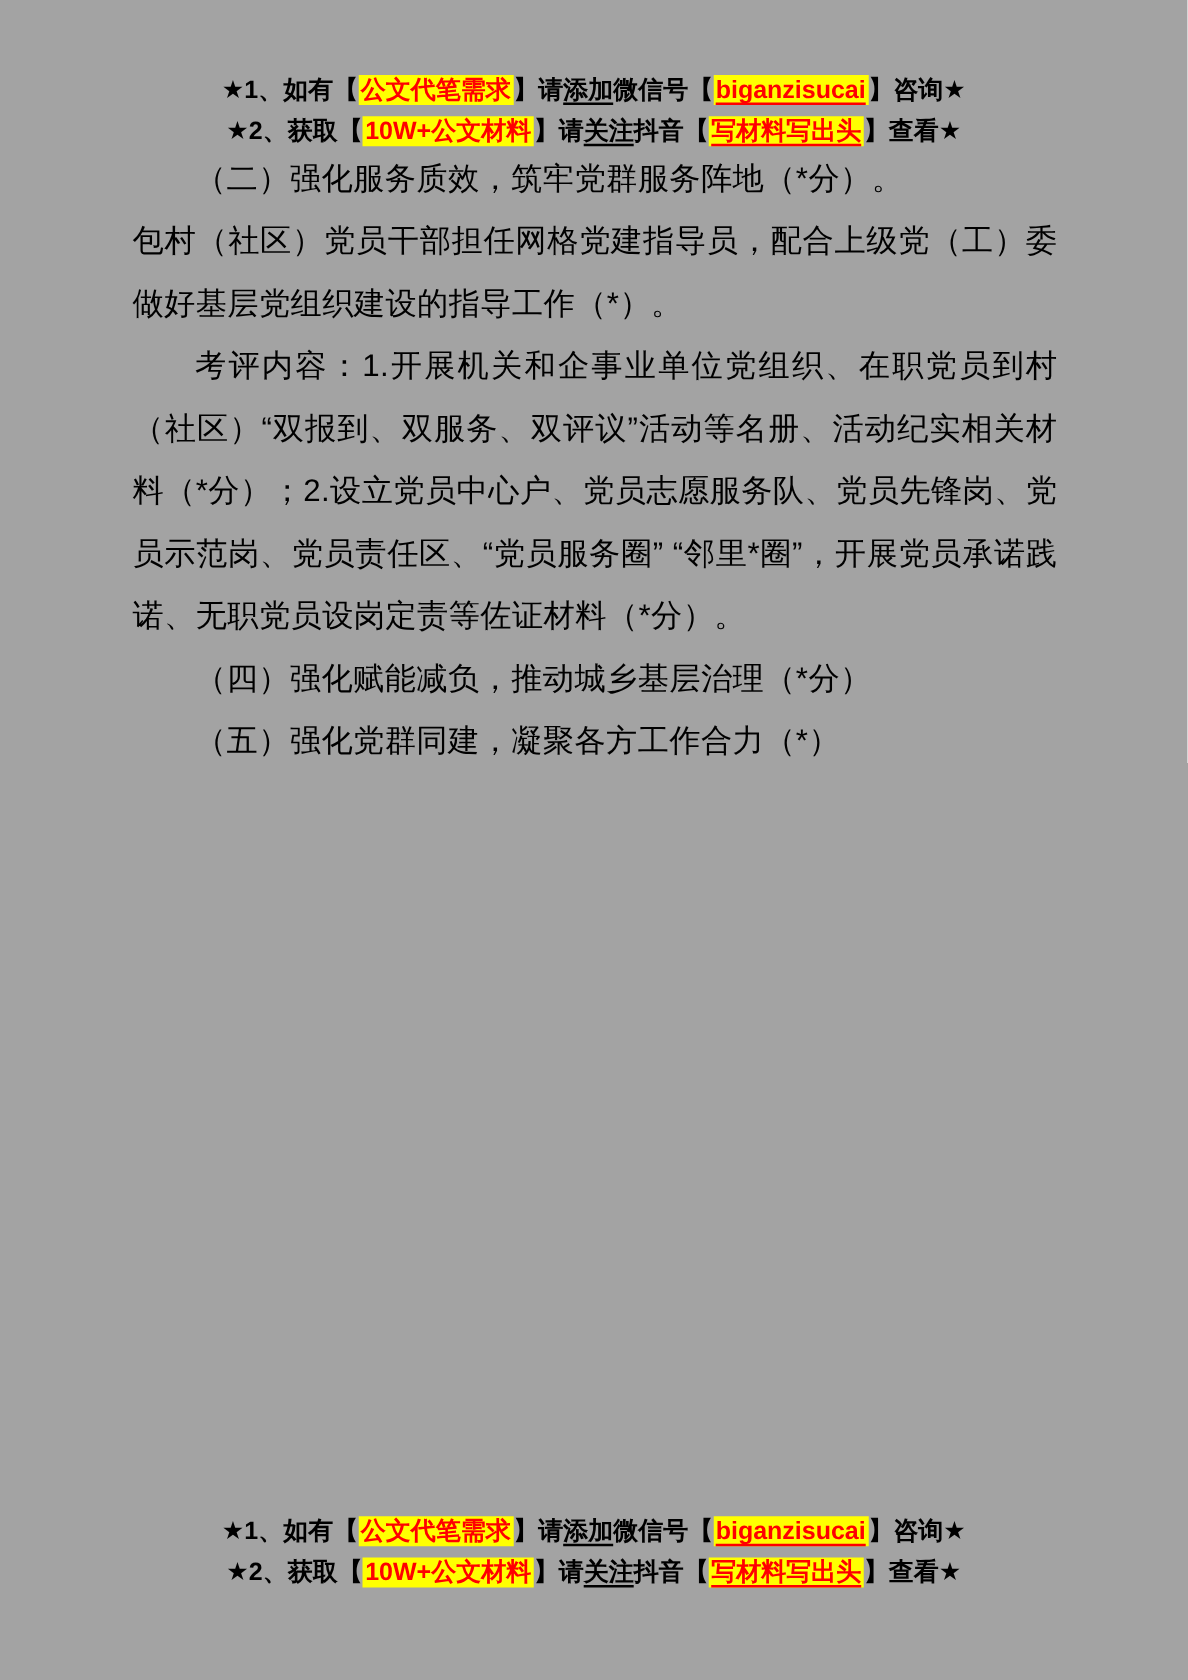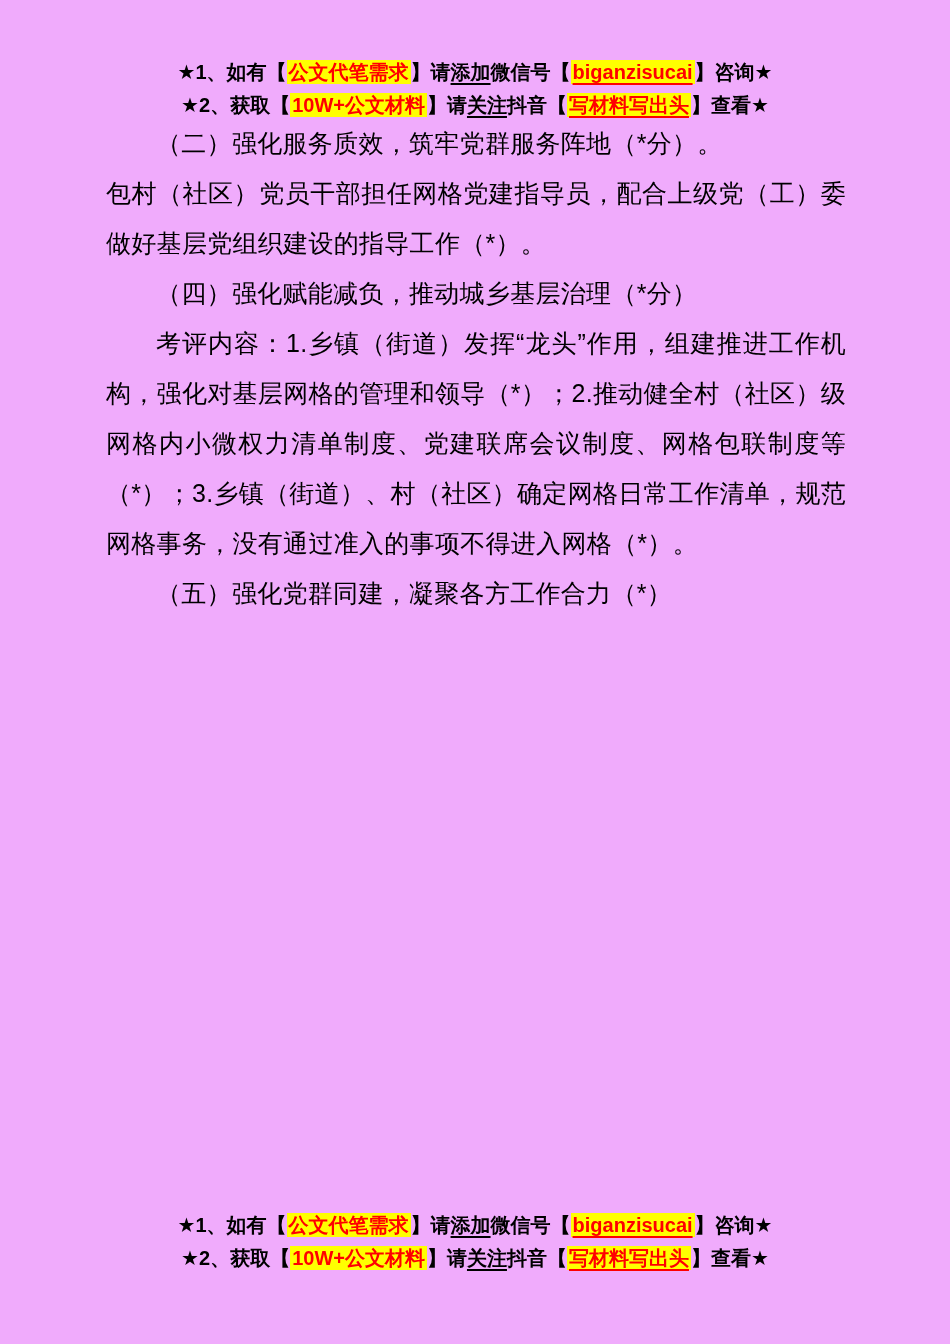--- a/index.html
+++ b/index.html
@@ -2,21 +2,21 @@
 <html><head>
 <meta charset="utf-8">
 <style>
   * { margin: 0; padding: 0; box-sizing: border-box; }
   html, body { background: #ffffff; }
   .page {
     position: relative;
     width: 950px;
     height: 1344px;
     margin: 0 auto;
-    background: #f0abfc;
+    background: #a3a3a3;
     overflow: hidden;
     font-family: "Liberation Sans", "DejaVu Sans", sans-serif;
     color: #000000;
   }
 
   
   .banner {
     position: absolute;
     left: 0;
     right: 0;
@@ -70,22 +70,22 @@
 
 <div class="page">
   <div class="banner banner-top">
       <div class="banner-line"><span class="seg">★1、如有【</span><span class="seg seg-red-highlight">公文代笔需求</span><span class="seg">】请</span><span class="seg seg-underline">添加</span><span class="seg">微信号【</span><span class="seg seg-red-highlight-underline">biganzisucai</span><span class="seg">】咨询★</span></div>
       <div class="banner-line"><span class="seg">★2、获取【</span><span class="seg seg-red-highlight">10W+公文材料</span><span class="seg">】请</span><span class="seg seg-underline">关注</span><span class="seg">抖音【</span><span class="seg seg-red-highlight-underline">写材料写出头</span><span class="seg">】查看★</span></div>
     </div>
 
   <div class="body-text">
       <p class="para indent">（二）强化服务质效，筑牢党群服务阵地（*分）。</p>
       <p class="para">包村（社区）党员干部担任网格党建指导员，配合上级党（工）委做好基层党组织建设的指导工作（*）。</p>
+      <p class="para indent">考评内容：1.开展机关和企事业单位党组织、在职党员到村（社区）“双报到、双服务、双评议”活动等名册、活动纪实相关材料（*分）；2.设立党员中心户、党员志愿服务队、党员先锋岗、党员示范岗、党员责任区、“党员服务圈” “邻里*圈”，开展党员承诺践诺、无职党员设岗定责等佐证材料（*分）。</p>
       <p class="para indent">（四）强化赋能减负，推动城乡基层治理（*分）</p>
-      <p class="para indent">考评内容：1.乡镇（街道）发挥“龙头”作用，组建推进工作机构，强化对基层网格的管理和领导（*）；2.推动健全村（社区）级网格内小微权力清单制度、党建联席会议制度、网格包联制度等（*）；3.乡镇（街道）、村（社区）确定网格日常工作清单，规范网格事务，没有通过准入的事项不得进入网格（*）。</p>
       <p class="para indent">（五）强化党群同建，凝聚各方工作合力（*）</p>
     </div>
 
   <div class="banner banner-bottom">
       <div class="banner-line"><span class="seg">★1、如有【</span><span class="seg seg-red-highlight">公文代笔需求</span><span class="seg">】请</span><span class="seg seg-underline">添加</span><span class="seg">微信号【</span><span class="seg seg-red-highlight-underline">biganzisucai</span><span class="seg">】咨询★</span></div>
       <div class="banner-line"><span class="seg">★2、获取【</span><span class="seg seg-red-highlight">10W+公文材料</span><span class="seg">】请</span><span class="seg seg-underline">关注</span><span class="seg">抖音【</span><span class="seg seg-red-highlight-underline">写材料写出头</span><span class="seg">】查看★</span></div>
     </div>
 </div>
 
 </body></html>

